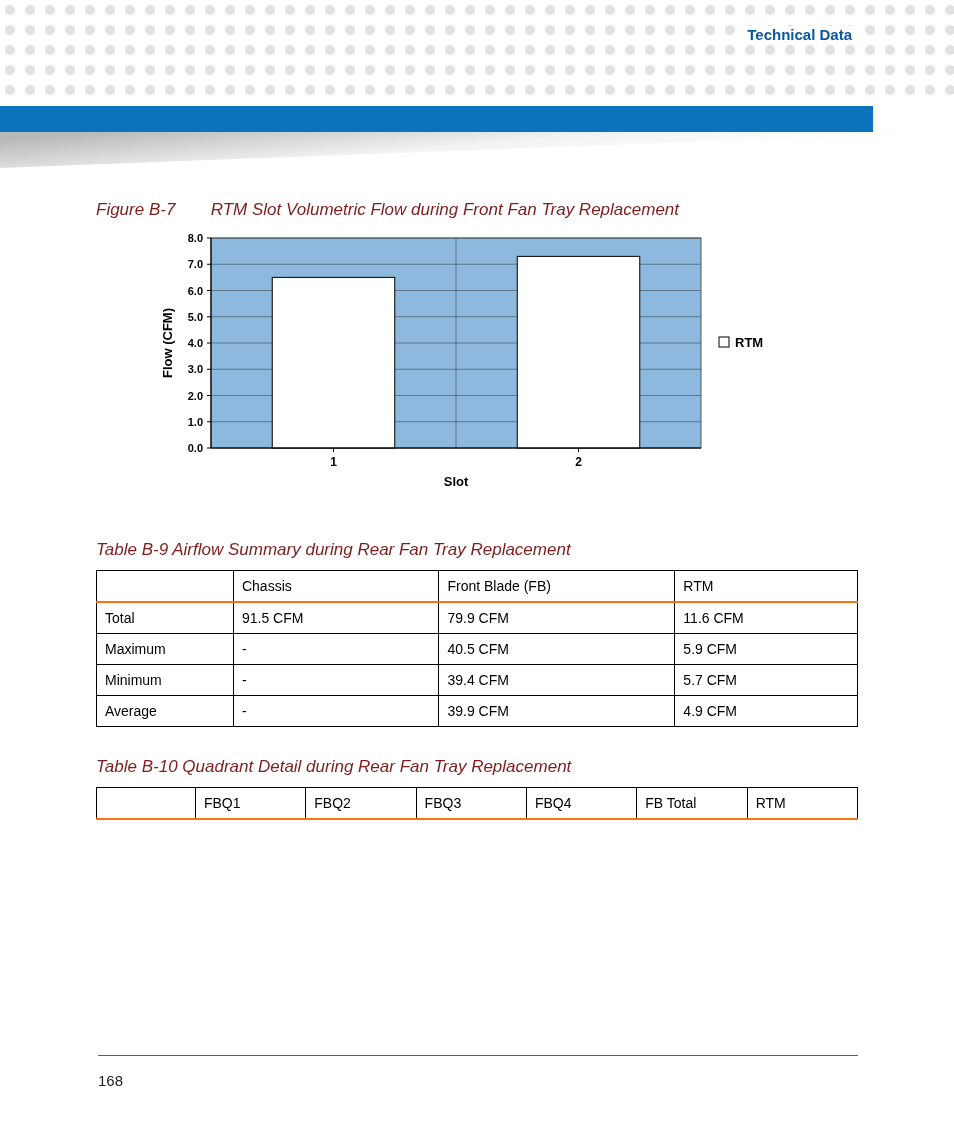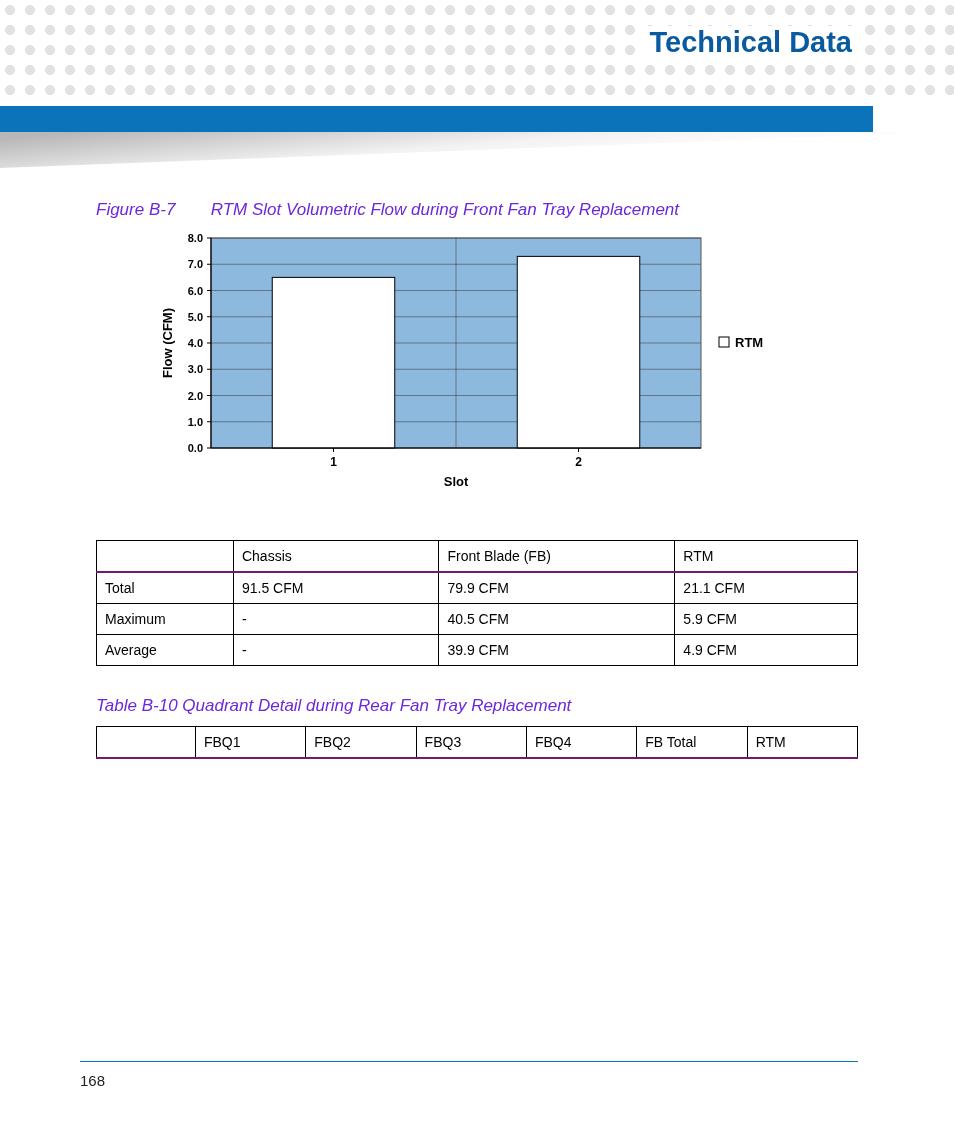--- a/index.html
+++ b/index.html
@@ -19,21 +19,21 @@
     height: 100px;
     background-image: radial-gradient(#e2e2e2 35%, transparent 36%);
     background-size: 20px 20px;
     background-position: 0 0;
     z-index: 0;
   }
   .page-title {
     position: absolute;
     top: 26px;
     right: 96px;
-    font-size: 29px;
+    font-size: 15px;
     font-weight: 700;
     color: #0a5aa0;
     background: #fff;
     padding: 0 6px;
     z-index: 3;
   }
   .blue-bar {
     position: absolute;
     top: 106px;
     left: 0;
@@ -53,21 +53,21 @@
     z-index: 1;
     opacity: 0.6;
   }
   .content {
     position: absolute;
     top: 200px;
     left: 96px;
     right: 96px;
   }
   .caption {
-    color: #6d28d9;
+    color: #7f1d1d;
     font-style: italic;
     font-size: 17px;
     margin-bottom: 10px;
     margin-top: 24px;
   }
   .caption.fig {
     margin-top: 0;
   }
   .fig-label {
     display: inline-block;
@@ -86,29 +86,29 @@
   table.data th, table.data td {
     border: 1px solid #000;
     padding: 7px 8px;
     text-align: left;
     font-weight: 400;
   }
   table.data thead tr {
     border-bottom: 2px solid #000;
   }
   table.data thead th {
-    border-bottom: 2px solid #701a75;
+    border-bottom: 2px solid #f97316;
   }
   .footer {
     position: absolute;
     bottom: 56px;
-    left: 80px;
+    left: 98px;
     right: 96px;
     border-top: 1px solid #0a73b9;
-    padding-top: 10px;
+    padding-top: 16px;
     display: flex;
     justify-content: flex-start;
     font-size: 15px;
     color: #222;
   }
 </style>
 </head>
 <body>
 
 <div class="dots-bg"></div>
@@ -162,47 +162,54 @@
         <text x="422.5" y="236" text-anchor="middle" font-size="12" font-weight="700">2</text>
         <line x1="55" y1="8" x2="55" y2="218" stroke="#000" stroke-width="1.2"></line>
         <line x1="55" y1="218" x2="545" y2="218" stroke="#000" stroke-width="1.2"></line>
         <text x="300" y="256" text-anchor="middle" font-size="13" font-weight="700">Slot</text>
         <text x="16" y="113" text-anchor="middle" font-size="13" font-weight="700" transform="rotate(-90 16 113)">Flow (CFM)</text>
         <rect x="563" y="107" width="10" height="10" fill="#fff" stroke="#000"></rect>
         <text x="579" y="117" font-size="13" font-weight="700">RTM</text>
       </svg>
   </div>
 
+  <div class="caption">Table B-9 Airflow Summary during Rear Fan Tray Replacement</div>
   <table class="data" id="table1">
     <colgroup>
         <col style="width:18%">
         <col style="width:27%">
         <col style="width:31%">
         <col style="width:24%">
       </colgroup>
     <thead>
         <tr>
           <th></th>
           <th>Chassis</th>
           <th>Front Blade (FB)</th>
           <th>RTM</th>
         </tr>
       </thead>
     <tbody>
         <tr>
           <td>Total</td>
           <td>91.5 CFM</td>
           <td>79.9 CFM</td>
-          <td>21.1 CFM</td>
+          <td>11.6 CFM</td>
         </tr>
         <tr>
           <td>Maximum</td>
           <td>-</td>
           <td>40.5 CFM</td>
           <td>5.9 CFM</td>
+        </tr>
+        <tr>
+          <td>Minimum</td>
+          <td>-</td>
+          <td>39.4 CFM</td>
+          <td>5.7 CFM</td>
         </tr>
         <tr>
           <td>Average</td>
           <td>-</td>
           <td>39.9 CFM</td>
           <td>4.9 CFM</td>
         </tr>
       </tbody>
   </table>
 

